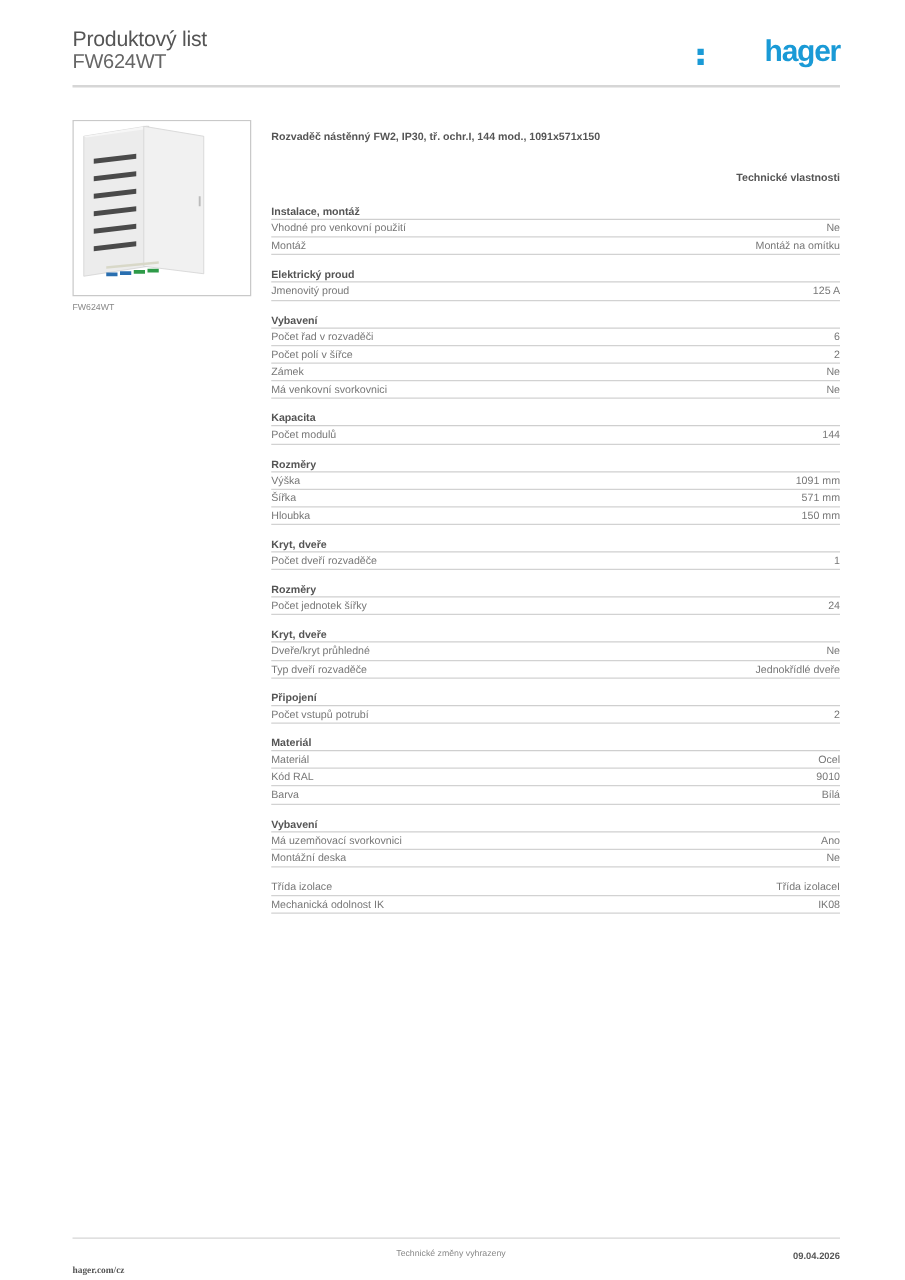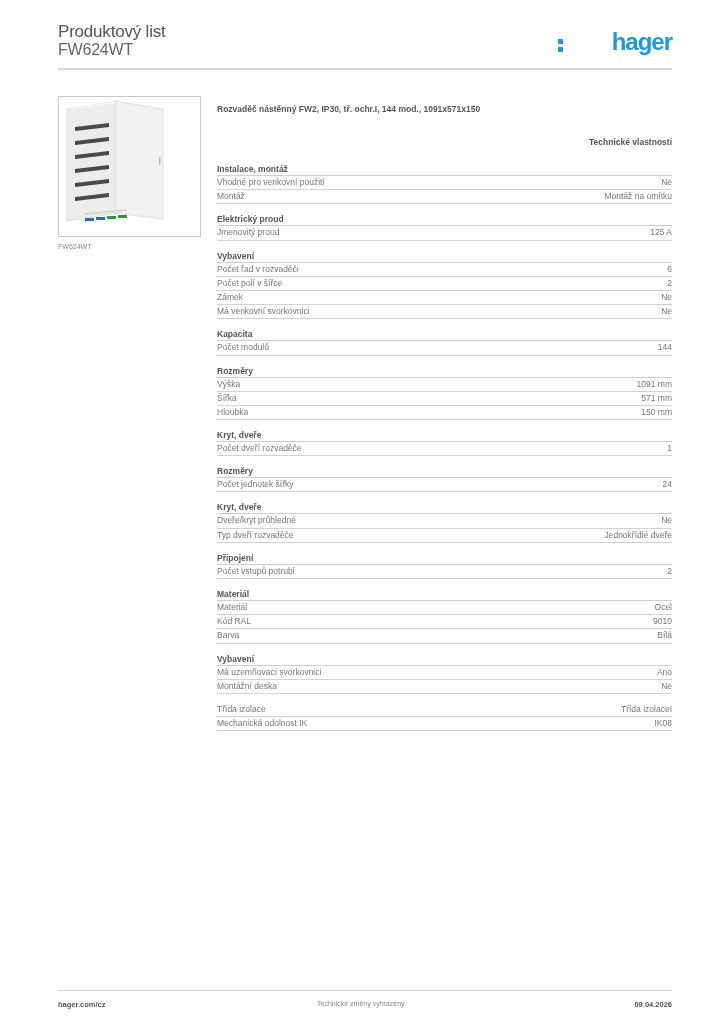--- a/index.html
+++ b/index.html
@@ -20,21 +20,21 @@
     .product-desc { font-size: 8.5px; font-weight: bold; color: #555; height: 33px; line-height: 10px; }
     .tech-title { font-size: 8.5px; font-weight: bold; color: #555; height: 26px; line-height: 10px; text-align: right; }
 
     .section { margin-bottom: 9px; }
     .section-title { font-size: 8.5px; font-weight: bold; color: #555; height: 13px; line-height: 12px; border-bottom: 1.5px solid #cfcfcf; }
     .row { display: flex; justify-content: space-between; font-size: 8.5px; color: #777; min-height: 14.2px; line-height: 13px; border-bottom: 1.5px solid #d2d2d2; }
     .row .val { text-align: right; white-space: pre-line; }
     .row.multi { line-height: 11px; padding-top: 1px; padding-bottom: 2px; }
 
     .footer { position: absolute; left: 58px; top: 990px; width: 614px; border-top: 1px solid #d6d6d6; height: 24px; }
-    .footer-left { position: absolute; left: 0; top: 9px; font-size: 7.5px; font-weight: bold; color: #555; }
+    .footer-left { position: absolute; left: 0; top: 20px; font-size: 7.5px; font-weight: bold; color: #555; font-family: Liberation Serif, serif; }
     .footer-center { position: absolute; left: 259px; top: 9px; font-size: 7px; color: #888; }
     .footer-right { position: absolute; right: 0; top: 9px; font-size: 7.5px; font-weight: bold; color: #555; }
   </style>
 </head>
 <body>
 
 <div class="header">
   <div class="title">Produktový list</div>
   <div class="subtitle">FW624WT</div>
   <div class="logo">

